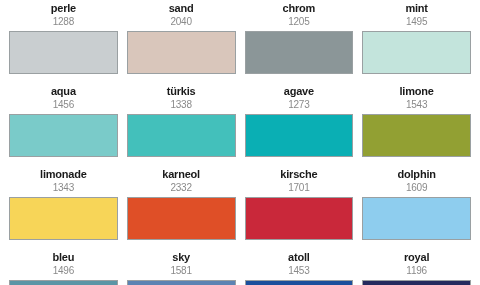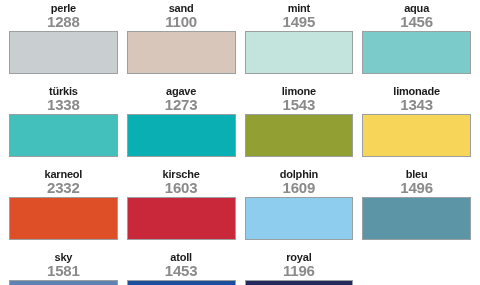--- a/index.html
+++ b/index.html
@@ -34,22 +34,22 @@
   }
   .swatch-name {
     font-size: 11px;
     font-weight: bold;
     color: #1a1a1a;
     line-height: 13px;
     letter-spacing: -0.2px;
     white-space: nowrap;
   }
   .swatch-code {
-    font-size: 15px;
-    font-weight: bold;
+    font-size: 10px;
+    font-weight: normal;
     color: #8a8a8a;
     line-height: 13px;
     letter-spacing: -0.2px;
     white-space: nowrap;
   }
   .swatch-chip {
     width: 100%;
     height: 43px;
     margin-top: 3px;
     border: 1px solid #9aa0a2;
@@ -61,22 +61,27 @@
 
 <div id="palette-sheet">
   <div class="swatch-grid">
       <div class="swatch-cell">
         <div class="swatch-name">perle</div>
         <div class="swatch-code">1288</div>
         <div class="swatch-chip" style="background: rgb(201, 206, 208); border-color: rgb(154, 160, 162);"></div>
       </div>
       <div class="swatch-cell">
         <div class="swatch-name">sand</div>
-        <div class="swatch-code">1100</div>
+        <div class="swatch-code">2040</div>
         <div class="swatch-chip" style="background: rgb(217, 198, 187); border-color: rgb(154, 160, 162);"></div>
+      </div>
+      <div class="swatch-cell">
+        <div class="swatch-name">chrom</div>
+        <div class="swatch-code">1205</div>
+        <div class="swatch-chip" style="background: rgb(139, 150, 152); border-color: rgb(154, 160, 162);"></div>
       </div>
       <div class="swatch-cell">
         <div class="swatch-name">mint</div>
         <div class="swatch-code">1495</div>
         <div class="swatch-chip" style="background: rgb(195, 228, 220); border-color: rgb(154, 160, 162);"></div>
       </div>
       <div class="swatch-cell">
         <div class="swatch-name">aqua</div>
         <div class="swatch-code">1456</div>
         <div class="swatch-chip" style="background: rgb(122, 203, 201); border-color: rgb(154, 160, 162);"></div>
@@ -101,21 +106,21 @@
         <div class="swatch-code">1343</div>
         <div class="swatch-chip" style="background: rgb(247, 213, 88); border-color: rgb(154, 160, 162);"></div>
       </div>
       <div class="swatch-cell">
         <div class="swatch-name">karneol</div>
         <div class="swatch-code">2332</div>
         <div class="swatch-chip" style="background: rgb(223, 79, 39); border-color: rgb(154, 160, 162);"></div>
       </div>
       <div class="swatch-cell">
         <div class="swatch-name">kirsche</div>
-        <div class="swatch-code">1603</div>
+        <div class="swatch-code">1701</div>
         <div class="swatch-chip" style="background: rgb(201, 40, 58); border-color: rgb(154, 160, 162);"></div>
       </div>
       <div class="swatch-cell">
         <div class="swatch-name">dolphin</div>
         <div class="swatch-code">1609</div>
         <div class="swatch-chip" style="background: rgb(142, 205, 238); border-color: rgb(154, 160, 162);"></div>
       </div>
       <div class="swatch-cell">
         <div class="swatch-name">bleu</div>
         <div class="swatch-code">1496</div>

